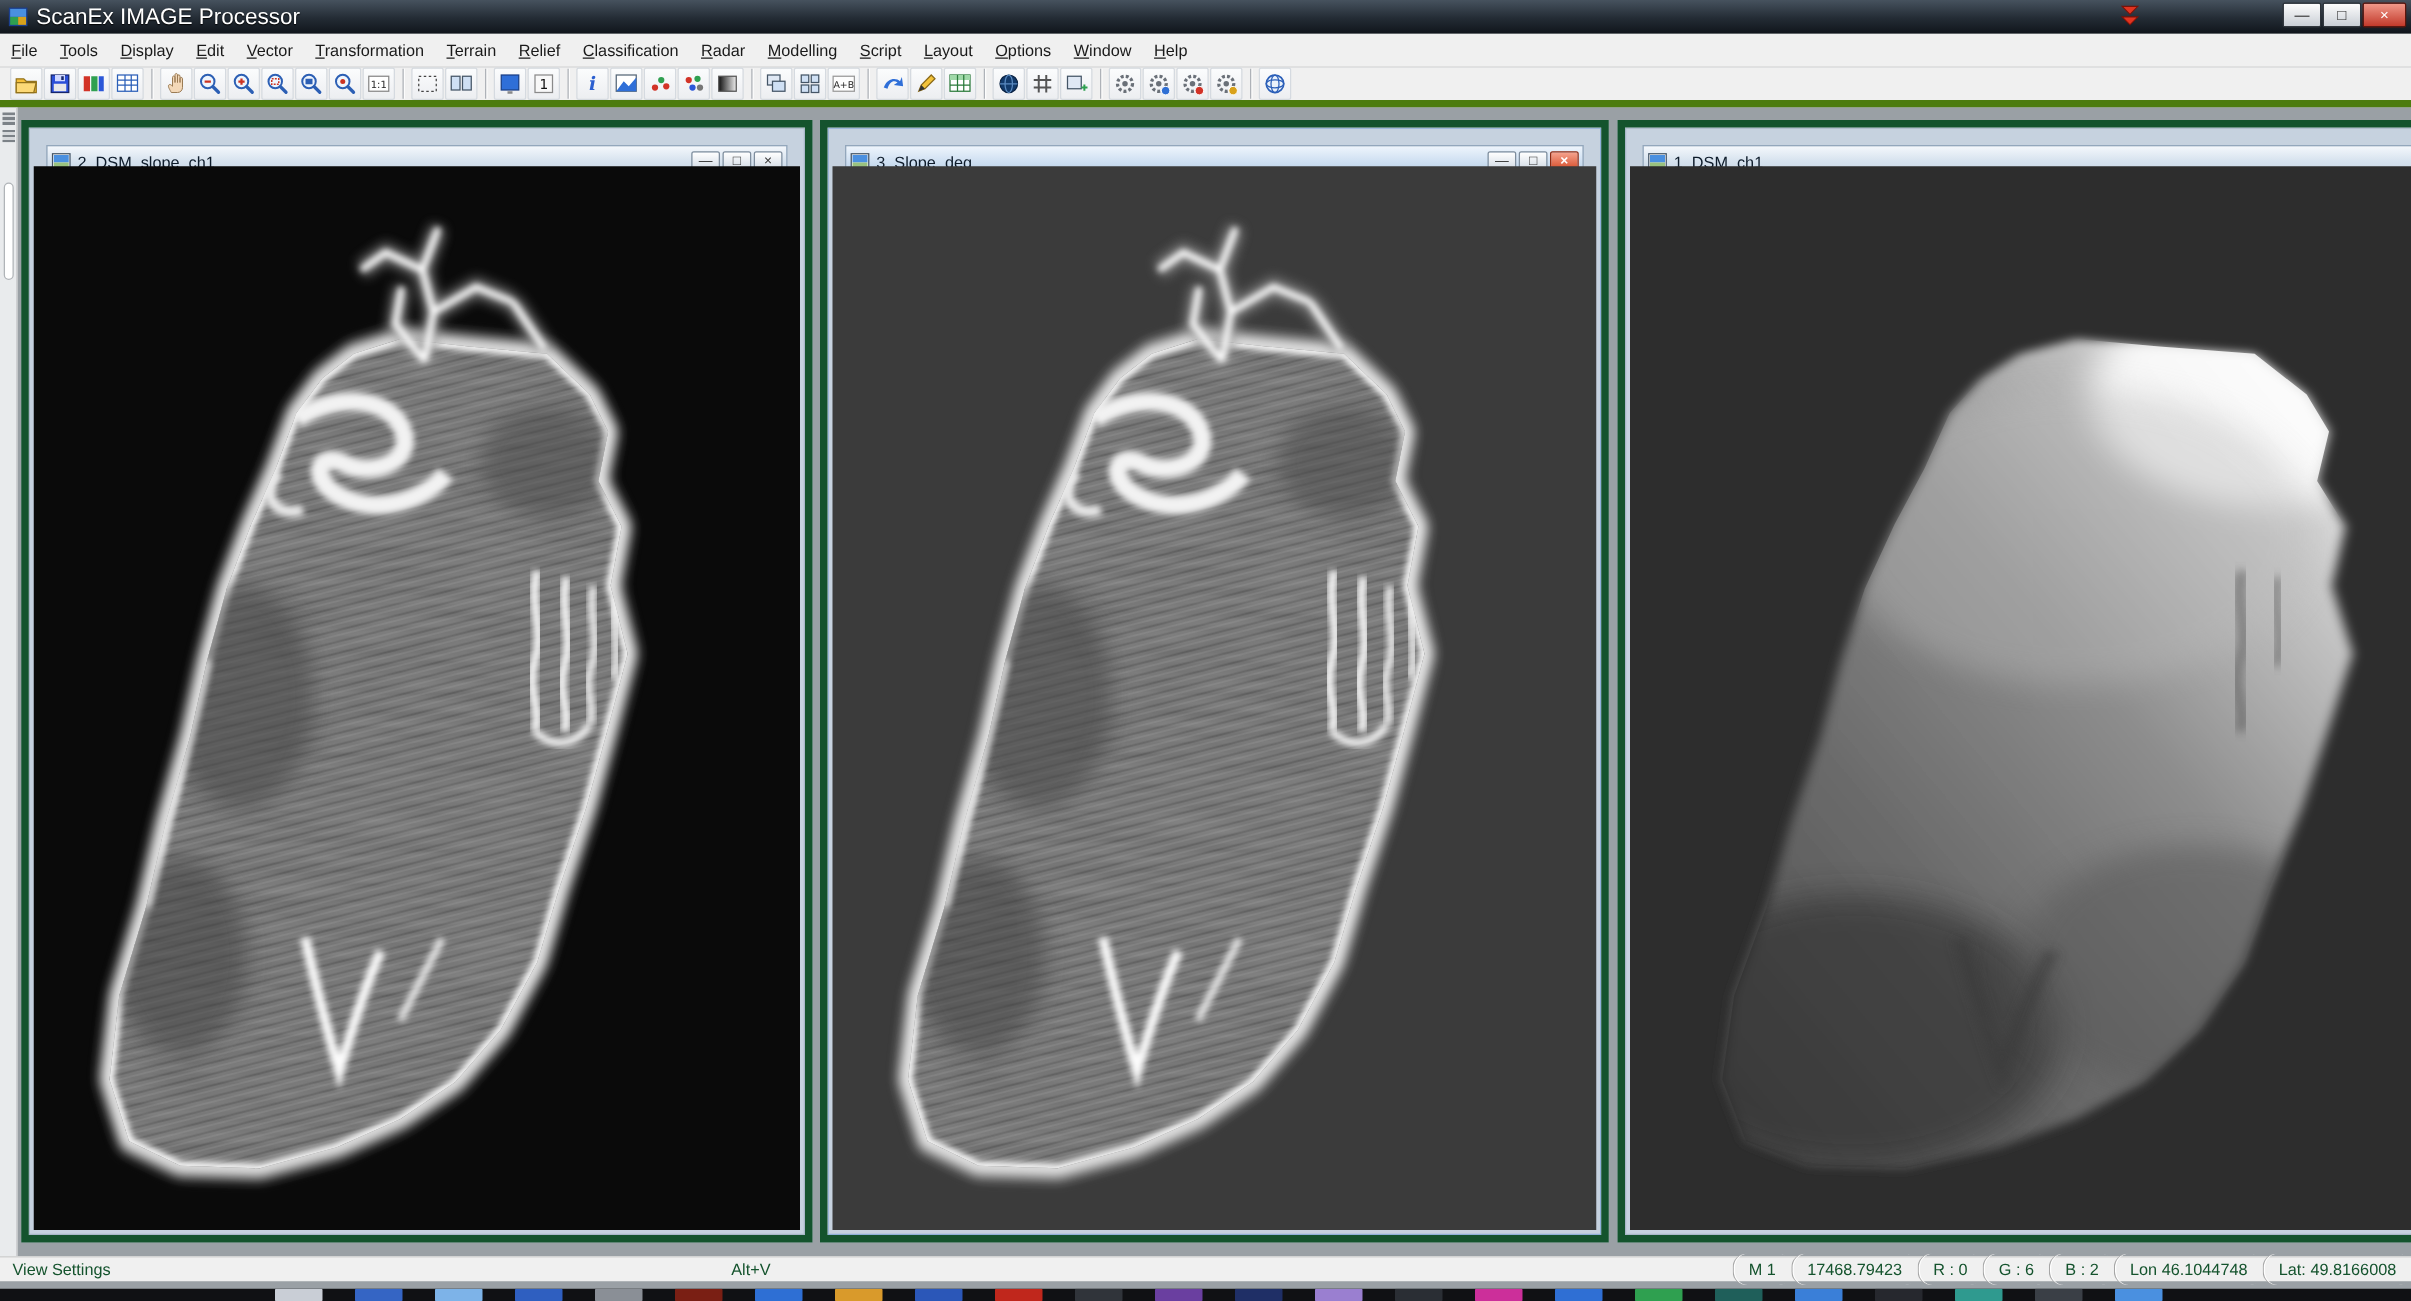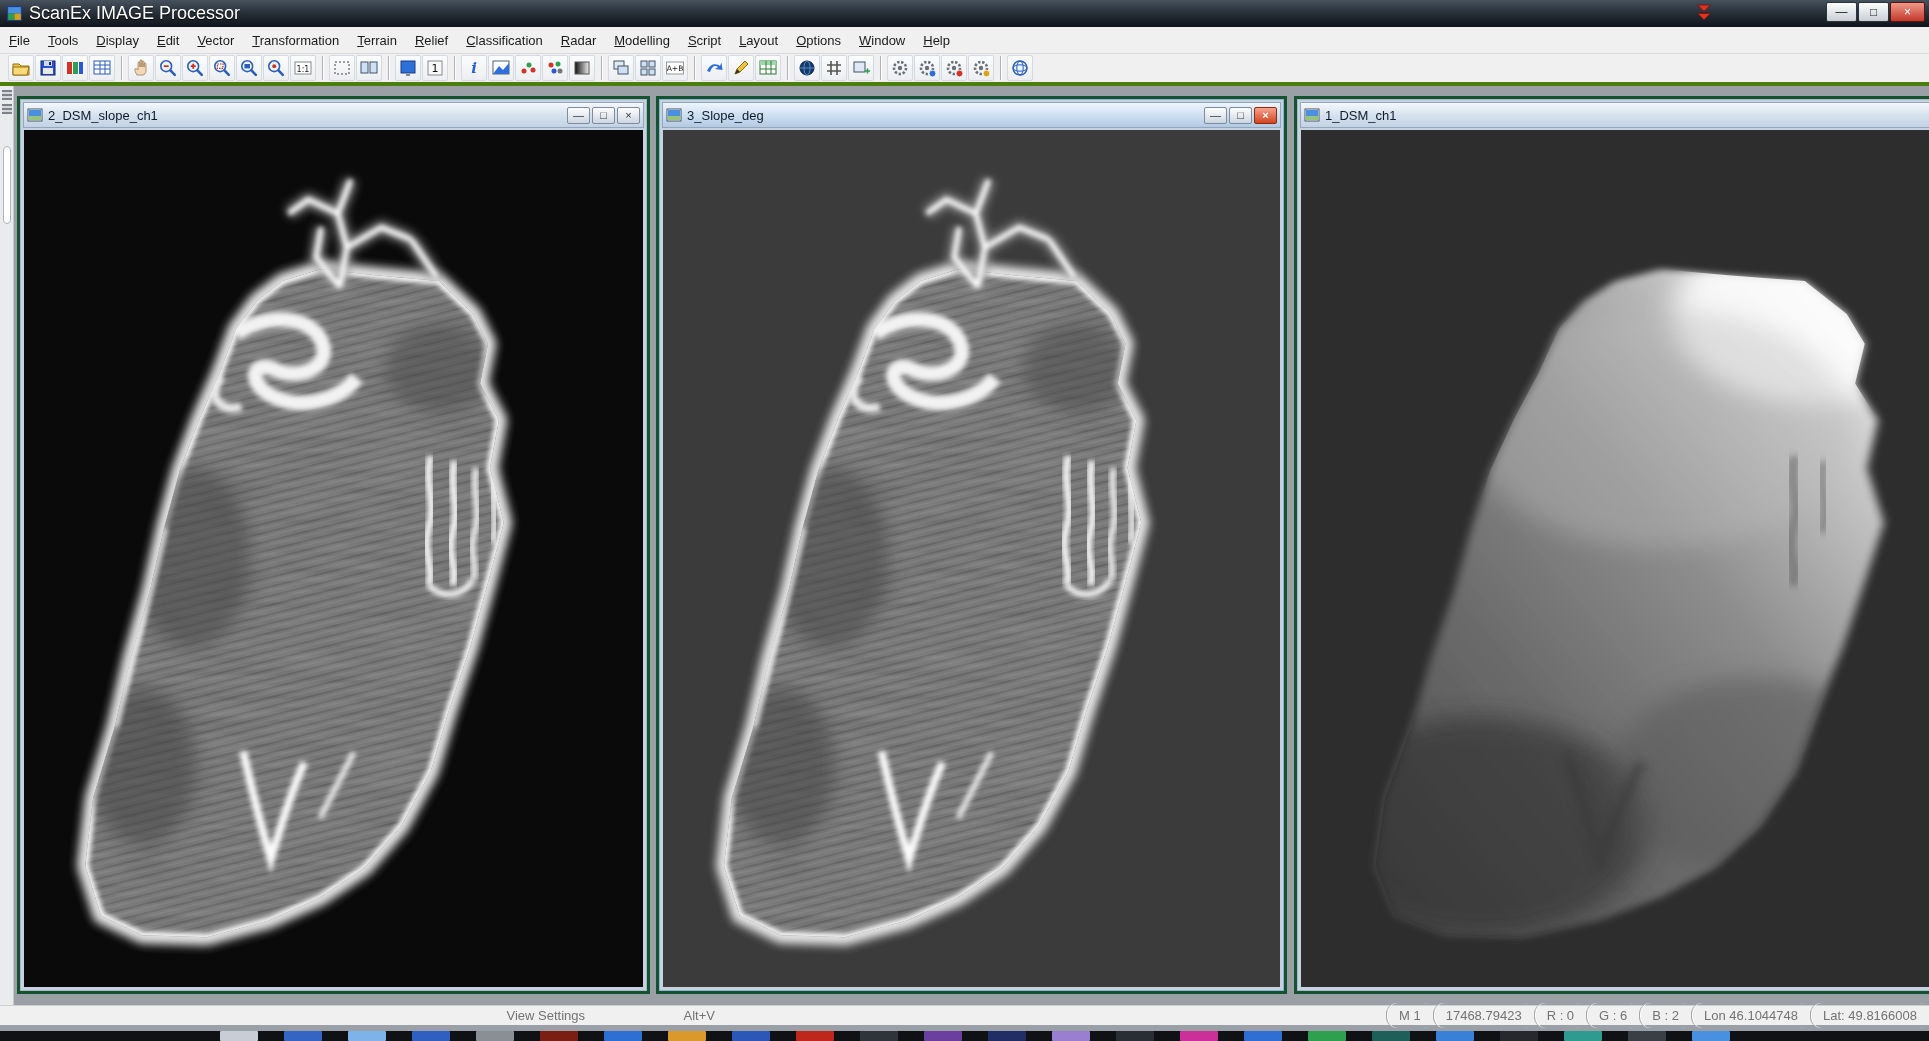--- a/index.html
+++ b/index.html
@@ -21,54 +21,54 @@
           line-height:18px; font-size:12px; }
   .wbtn.close { width:35px; background:linear-gradient(#f0998a,#c2392a); color:#fff; border-color:#5e150b; }
 
   
   .menubar { position:absolute; top:27px; left:0; right:0; height:27px; background:#f0f0f0;
              border-bottom:1px solid #dadada; display:flex; align-items:center; color:#1a1a1a; }
   .menu-item { padding:5px 9px; white-space:nowrap; }
 
   
   .toolbar { position:absolute; top:54px; left:0; right:0; height:32px; background:#f0f0f0;
-             border-bottom:4px solid #4d7c0f; display:flex; align-items:center; padding-left:8px; }
+             border-bottom:6px solid #4d7c0f; display:flex; align-items:center; padding-left:8px; }
   .tb-btn { width:26px; height:26px; margin-right:1px; display:flex; align-items:center; justify-content:center;
             border:1px solid #d5dae0; border-radius:2px; background:linear-gradient(#fbfcfd,#eceef1); }
   .tb-btn svg { width:20px; height:20px; display:block; }
   .tb-sep { width:0; height:24px; border-left:1px solid #aeb2b8; border-right:1px solid #fdfdfd; margin:0 5px; }
 
   
   .mdi { position:absolute; top:86px; left:0; width:1929px; height:919px; background:#9aa0a5; }
   .leftdock { position:absolute; left:0; top:0; width:14px; height:919px; background:#e9ebed;
               border-right:1px solid #c6c8ca; }
   .dock-ico { position:absolute; left:2px; width:10px; height:10px;
               background:repeating-linear-gradient(0deg,#7c8288 0 2px,#d6d9dc 2px 4px); }
   .dock-capsule { position:absolute; left:3px; top:60px; width:8px; height:78px; background:#fff;
                   border:1px solid #b0b4b8; border-radius:4px; }
 
-  .child { position:absolute; background:#c6d2df; border:3px solid #14532d; padding:3px;
+  .child { position:absolute; background:#c6d2df; border:6px solid #14532d; padding:14px;
            box-shadow:0 0 0 1px #a9b8c8 inset; }
   .child.active { box-shadow:0 0 0 1px #8fb0d8 inset; }
   .child-tb { height:26px; background:linear-gradient(180deg,#f4f8fc,#d6e2ee 50%,#c3d3e3);
               border:1px solid #93a7bc; display:flex; align-items:center; padding:0 3px;
               color:#0d1b2a; font-size:13px; }
   .child.active .child-tb { background:linear-gradient(180deg,#eef5fc,#cfe0f2 50%,#b3cae2); }
   .child-ico { width:16px; height:16px; margin-right:5px; }
   .child-title { white-space:nowrap; overflow:hidden; }
   .cspacer { flex:1; }
   .cbtn { width:23px; height:17px; margin-left:2px; font-size:11px; line-height:15px; text-align:center;
           border:1px solid #7e8d9d; border-radius:2px; background:linear-gradient(#ffffff,#ccd6e1); color:#333; }
   .cbtn.red { background:linear-gradient(#f5a38e,#d2441f); color:#fff; border-color:#8e2a12; font-weight:bold; }
   .child-content { position:absolute; left:4px; right:4px; top:31px; bottom:4px; overflow:hidden; background:#111; }
   .child-content svg { width:100%; height:100%; display:block; }
 
   
   .statusbar { position:absolute; top:1005px; left:0; right:0; height:20px; background:#f0f0f0;
-               border-top:1px solid #cfcfcf; display:flex; align-items:center; color:#737373;text-align:right; }
+               border-top:1px solid #cfcfcf; display:flex; align-items:center; color:#14532d; }
   .sb-msg { padding-left:10px; width:585px; }
   .sb-shortcut { width:130px; }
   .sb-spacer { flex:1; }
   .sb-cell { border-left:1px solid #a6a6a6; box-shadow:inset 1px 0 0 #fff; padding:5px 12px; white-space:nowrap;border-radius:11px; }
 
   
   .taskbar { position:absolute; top:1031px; left:0; right:0; height:10px; background:#101114;
              display:flex; padding-left:220px; gap:26px; overflow:hidden; }
   .tk { width:38px; height:10px; flex:0 0 auto; border-radius:1px; }
 </style>

